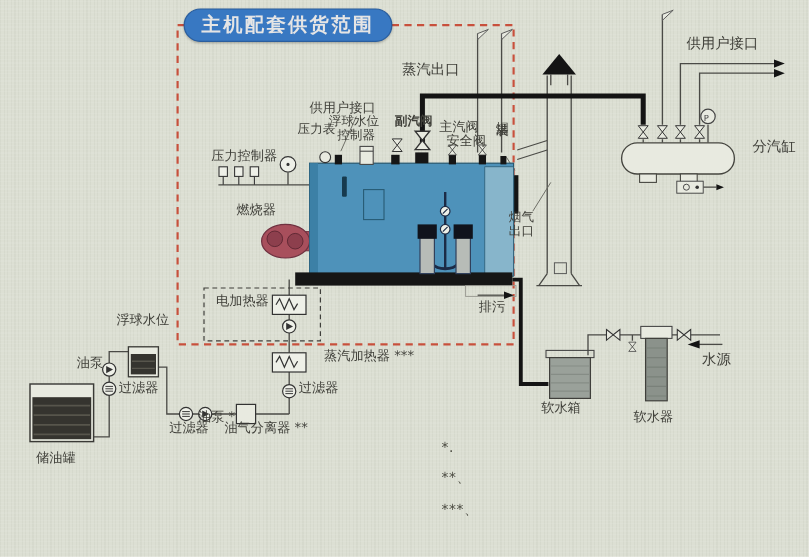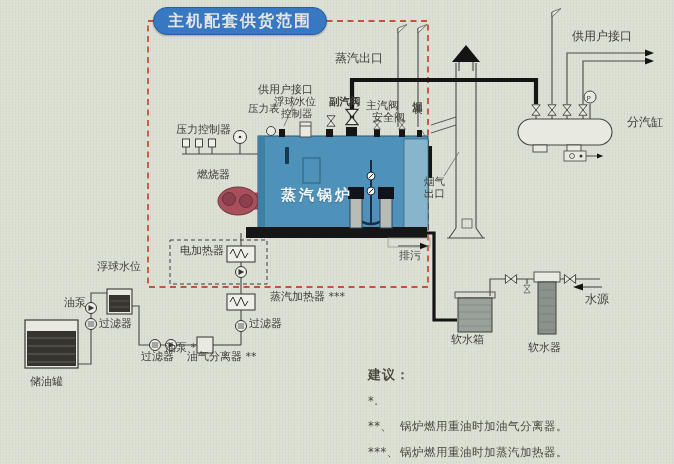--- a/index.html
+++ b/index.html
@@ -233,46 +233,42 @@
   <div class="lbl" style="left:258px;top:84px;">供用户接口</div>
   <div class="lbl small" style="left:248px;top:102px;">压力表</div>
   <div class="lbl small" style="left:274px;top:95px;">浮球水位</div>
   <div class="lbl small" style="left:281px;top:107px;">控制器</div>
   <div class="lbl small" style="left:329px;top:95px;font-weight:bold;">副汽阀</div>
   <div class="lbl" style="left:366px;top:100px;">主汽阀</div>
   <div class="lbl" style="left:372px;top:112px;">安全阀</div>
   <div class="lbl small vert" style="left:412px;top:93px;height:46px;">烟温表</div>
   <div class="lbl" style="left:176px;top:124px;">压力控制器</div>
   <div class="lbl" style="left:197px;top:169px;">燃烧器</div>
-  <div id="boiler-name">蒸汽锅炉</div>
   <div class="lbl small wrap2" style="left:424px;top:176px;">烟气出口</div>
   <div class="lbl" style="left:399px;top:250px;">排污</div>
   <div class="lbl" style="left:180px;top:245px;">电加热器</div>
   <div class="lbl" style="left:270px;top:291px;">蒸汽加热器 ***</div>
   <div class="lbl" style="left:97px;top:261px;">浮球水位</div>
   <div class="lbl" style="left:64px;top:297px;">油泵</div>
   <div class="lbl" style="left:99px;top:318px;">过滤器</div>
   <div class="lbl" style="left:30px;top:376px;">储油罐</div>
   <div class="lbl" style="left:141px;top:351px;">过滤器</div>
   <div class="lbl" style="left:165px;top:330px;margin-top:12px;">油泵 *</div>
   <div class="lbl" style="left:187px;top:351px;">油气分离器 **</div>
   <div class="lbl" style="left:249px;top:318px;">过滤器</div>
   <div class="lbl" style="left:451px;top:334px;">软水箱</div>
   <div class="lbl" style="left:528px;top:342px;">软水器</div>
   <div class="lbl mid" style="left:585px;top:293px;">水源</div>
   <div class="lbl" style="left:586.5px;top:92.5px;font-size:7px;color:#444;">P</div>
 
   <div id="notes">
-    <div class="heading">建议：</div>
     <div class="note-row">
       <span class="marker">*.</span>
     </div>
     <div class="note-row">
       <span class="marker">**、</span>
-      <span>锅炉燃用重油时加油气分离器。</span>
     </div>
     <div class="note-row">
       <span class="marker">***、</span>
-      <span>锅炉燃用重油时加蒸汽加热器。</span>
     </div>
   </div>
 
 </div>
 
 </body></html>

